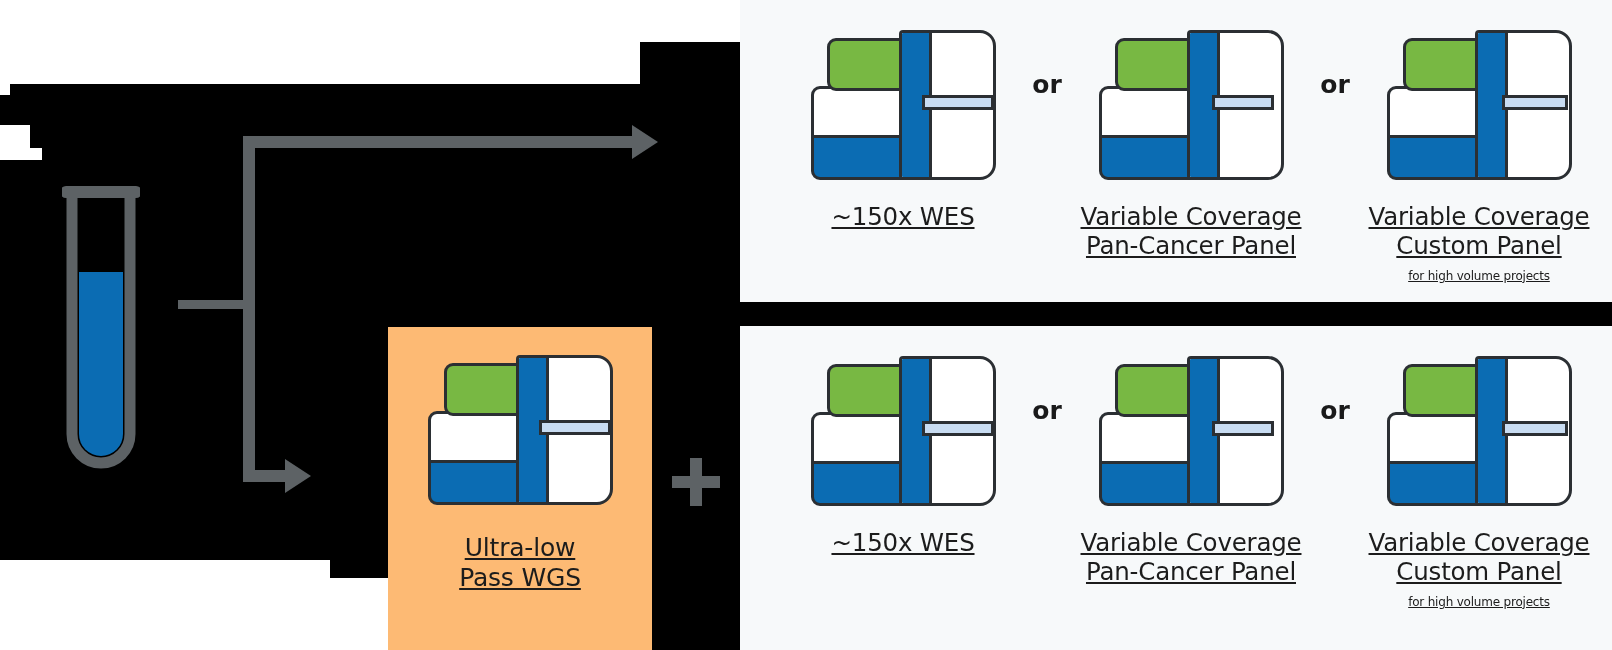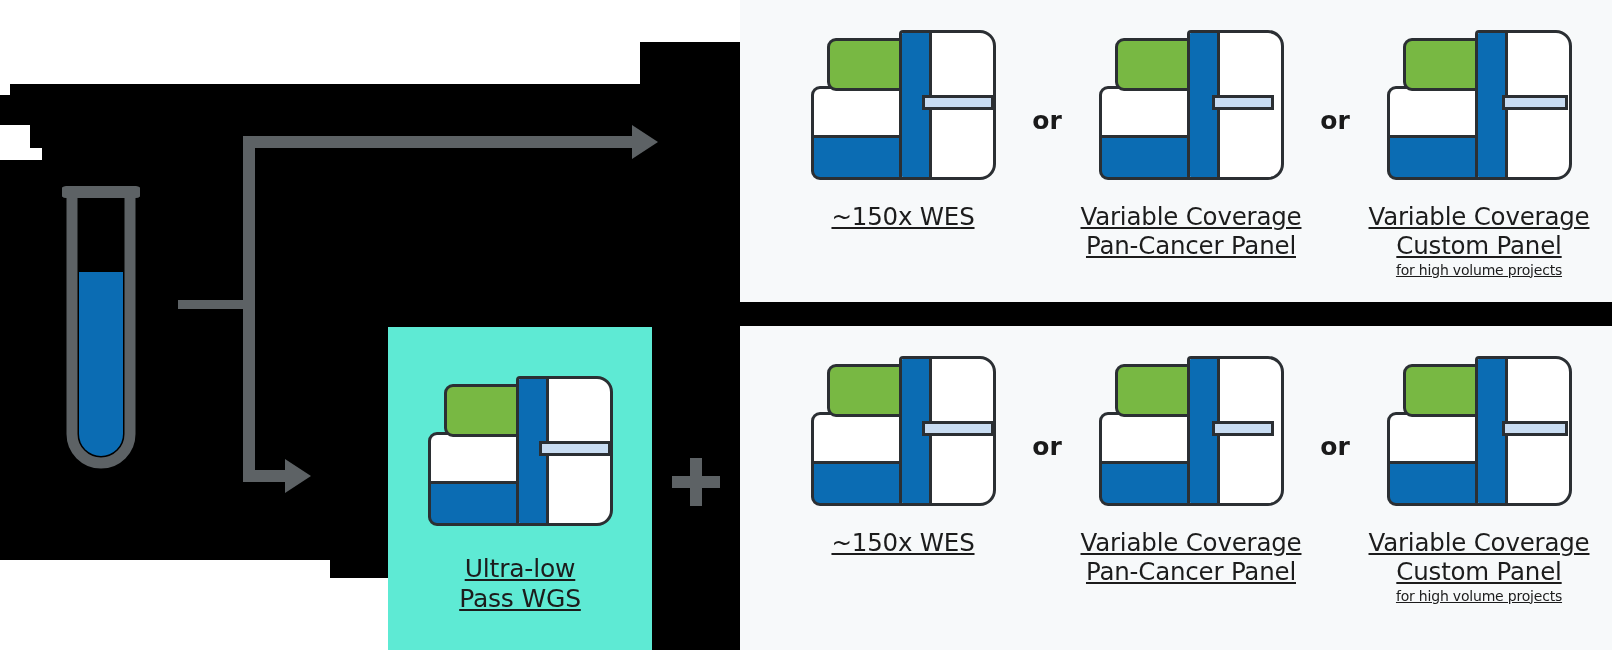--- a/index.html
+++ b/index.html
@@ -52,39 +52,39 @@
 
   .option {
     width: 230px;
     display: flex; flex-direction: column; align-items: center;
   }
   .option.first  { margin-left: 48px; }
 
   .or-sep {
     font-size: 25px; font-weight: bold; color: #1a1a1a;
     width: 58px; text-align: center;
-    margin-top: 68px;
+    margin-top: 32px;
     font-family: "DejaVu Sans", "Liberation Sans", sans-serif;
   }
 
   .opt-label {
     margin-top: 22px; text-align: center;
     font-size: 24.5px; color: #1c1c1c; line-height: 1.20;
     letter-spacing: -0.2px;
     text-decoration: underline;
   }
-  .opt-sub { display: block; font-size: 14px; line-height: 1.25; margin-top: 1px; }
+  .opt-sub { display: block; font-size: 12px; line-height: 1.25; margin-top: 8px; }
 
   
   #wgs-card {
     position: absolute; left: 388px; top: 327px;
     width: 264px; height: 323px;
-    background: #5eead4;
+    background: #fdba74;
     display: flex; flex-direction: column;
-    align-items: center; padding-top: 57px;
+    align-items: center; padding-top: 36px;
   }
   #wgs-card .opt-label { margin-top: 28px; font-size: 25px; }
 
   
   .seq-icon { position: relative; width: 185px; height: 142px; }
   .seq-icon .stack { position: absolute; left: 0; top: 0; width: 104px; height: 142px; }
   .seq-icon .blk {
     position: absolute; border: 3px solid #2b2f33;
   }
   .seq-icon .blk-green {

